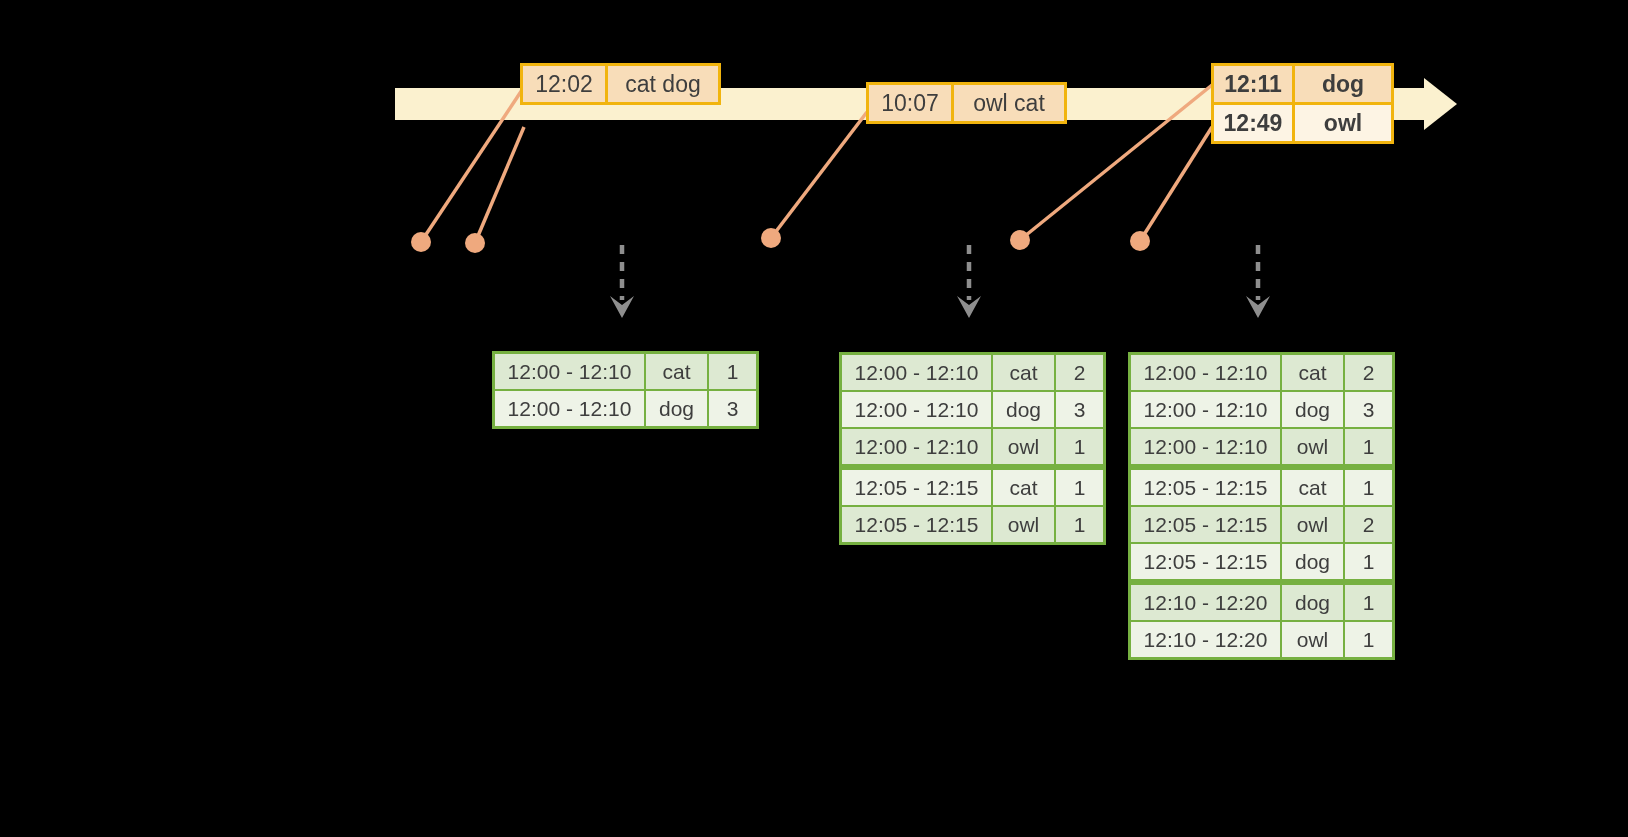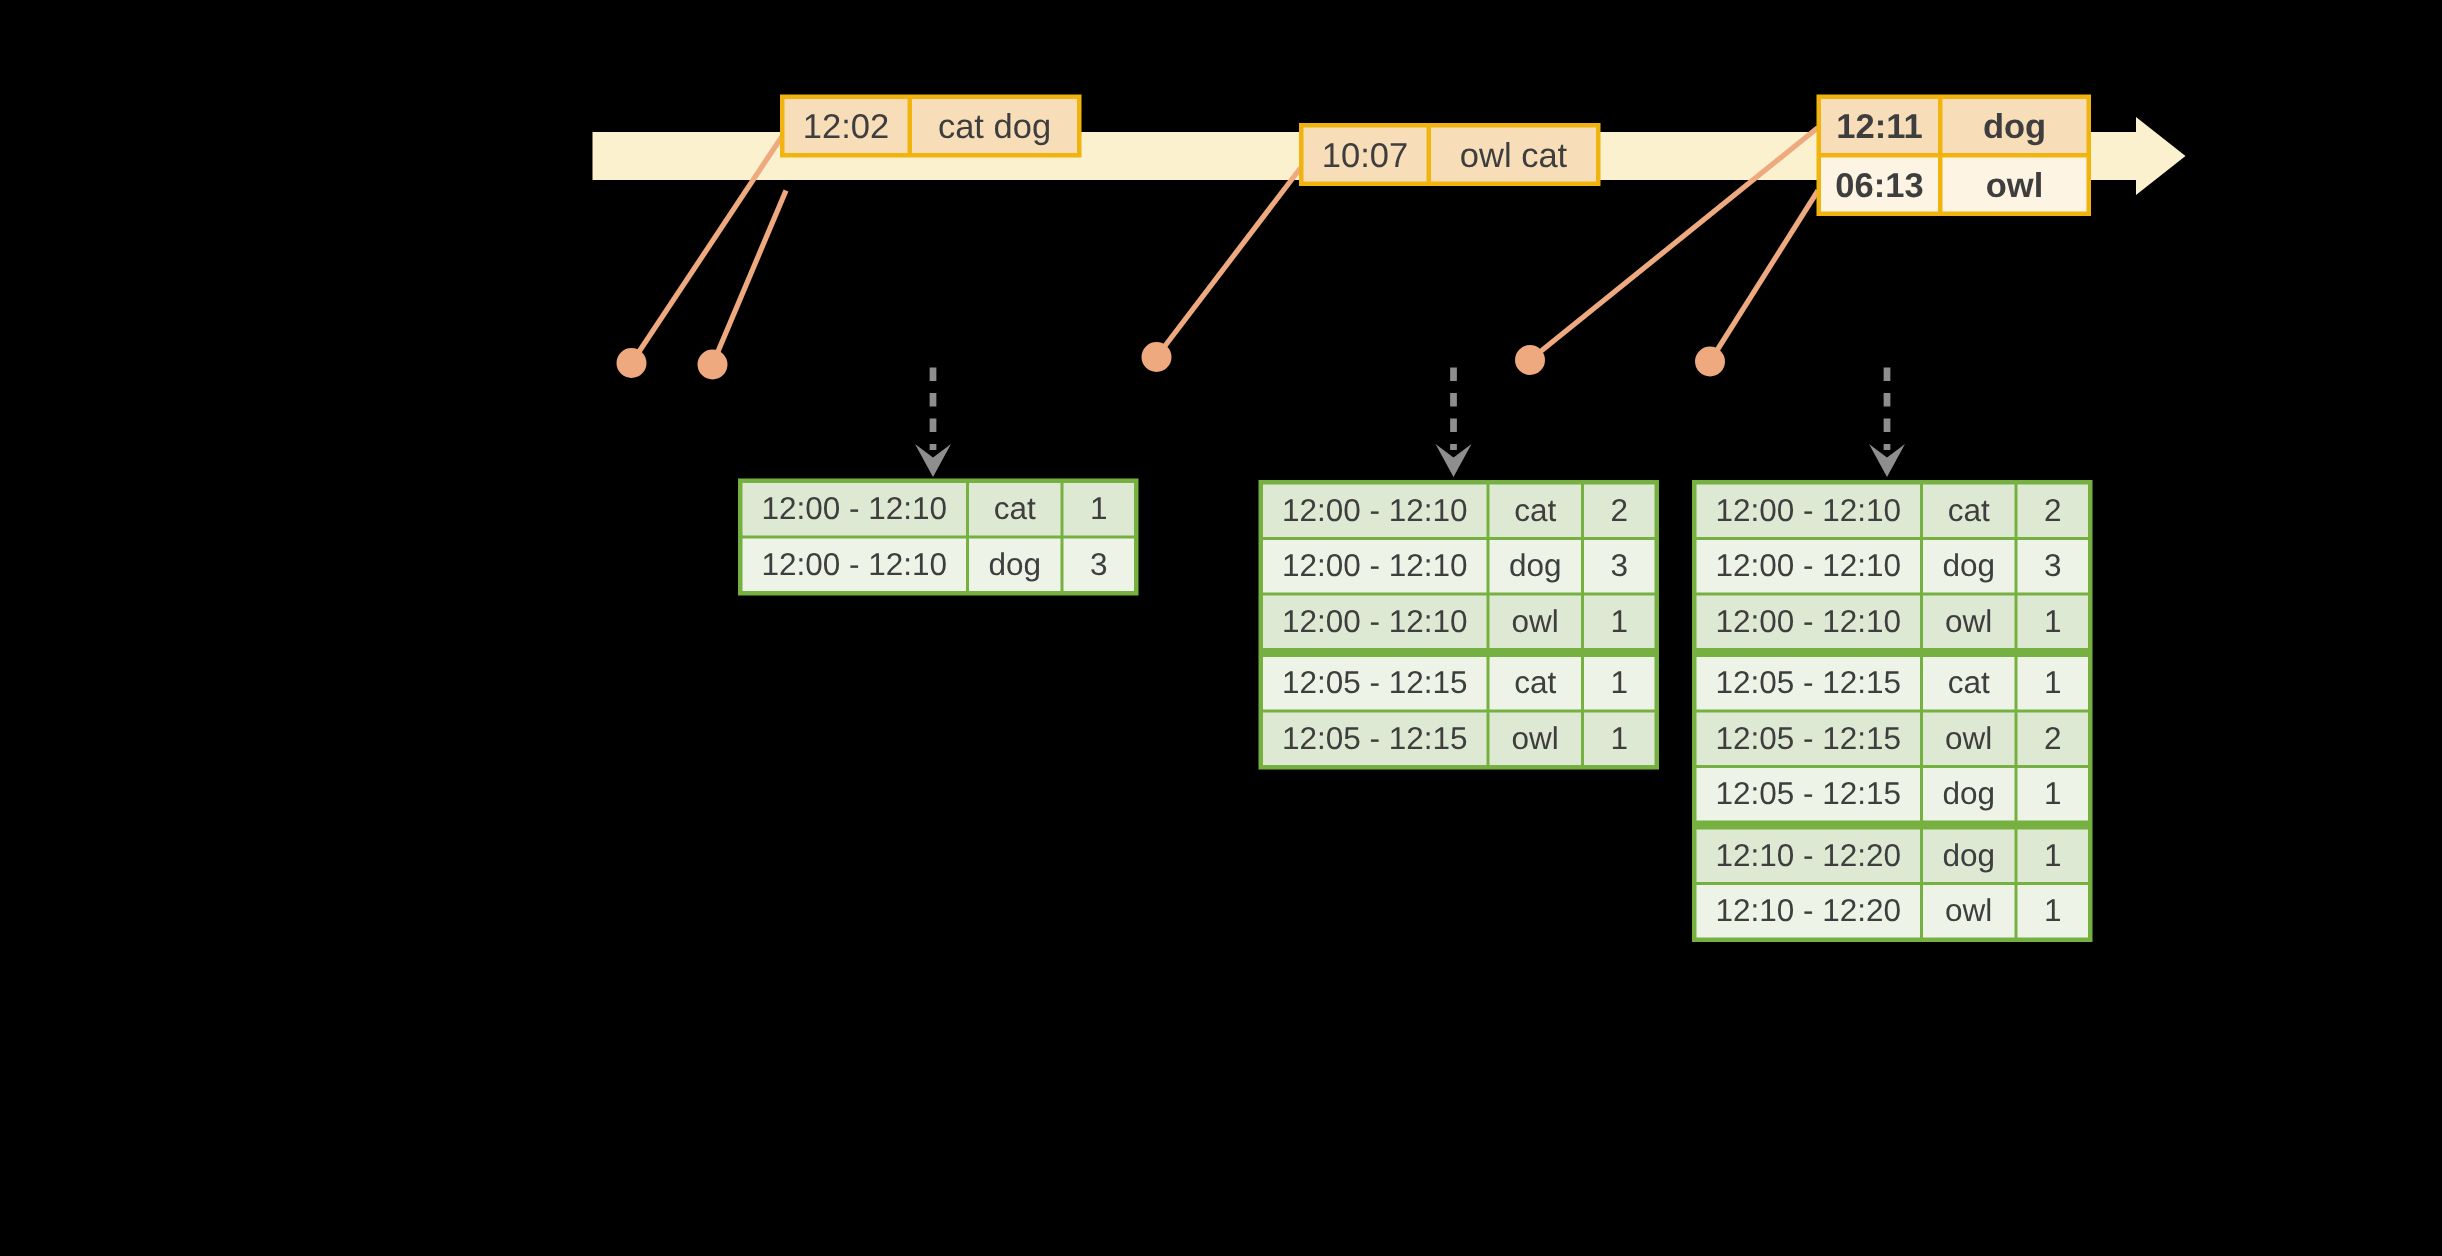--- a/index.html
+++ b/index.html
@@ -41,20 +41,21 @@
     height:36px;display:flex;align-items:center;justify-content:center;
     font-size:23px;background:var(--event-row-dark);
   }
   .ev-row.light .ev-cell{background:var(--event-row-light);}
 
   
   .result-table{
     position:absolute;background:var(--result-border);
     padding:3px;display:flex;flex-direction:column;gap:2px;
     box-sizing:border-box;
+    margin-top:32px;
   }
   .res-row{display:grid;grid-template-columns:149px 61px 47px;gap:2px;}
   .res-row.group-start{margin-top:4px;}
   .res-cell{
     height:35px;display:flex;align-items:center;justify-content:center;
     font-size:21px;background:var(--result-row-dark);
   }
   .res-row.alt .res-cell{background:var(--result-row-light);}
 </style>
 </head>
@@ -106,21 +107,21 @@
       <div class="ev-cell">owl cat</div>
     </div>
   </div>
 
   <div class="event-table narrow" style="left:1211px;top:63px;font-weight:bold;">
     <div class="ev-row dark">
       <div class="ev-cell">12:11</div>
       <div class="ev-cell">dog</div>
     </div>
     <div class="ev-row light">
-      <div class="ev-cell">06:13</div>
+      <div class="ev-cell">12:49</div>
       <div class="ev-cell">owl</div>
     </div>
   </div>
 
   <div class="result-table" style="left:492px;top:319px;">
     <div class="res-row">
       <div class="res-cell">12:00 - 12:10</div>
       <div class="res-cell">cat</div>
       <div class="res-cell">1</div>
     </div>

